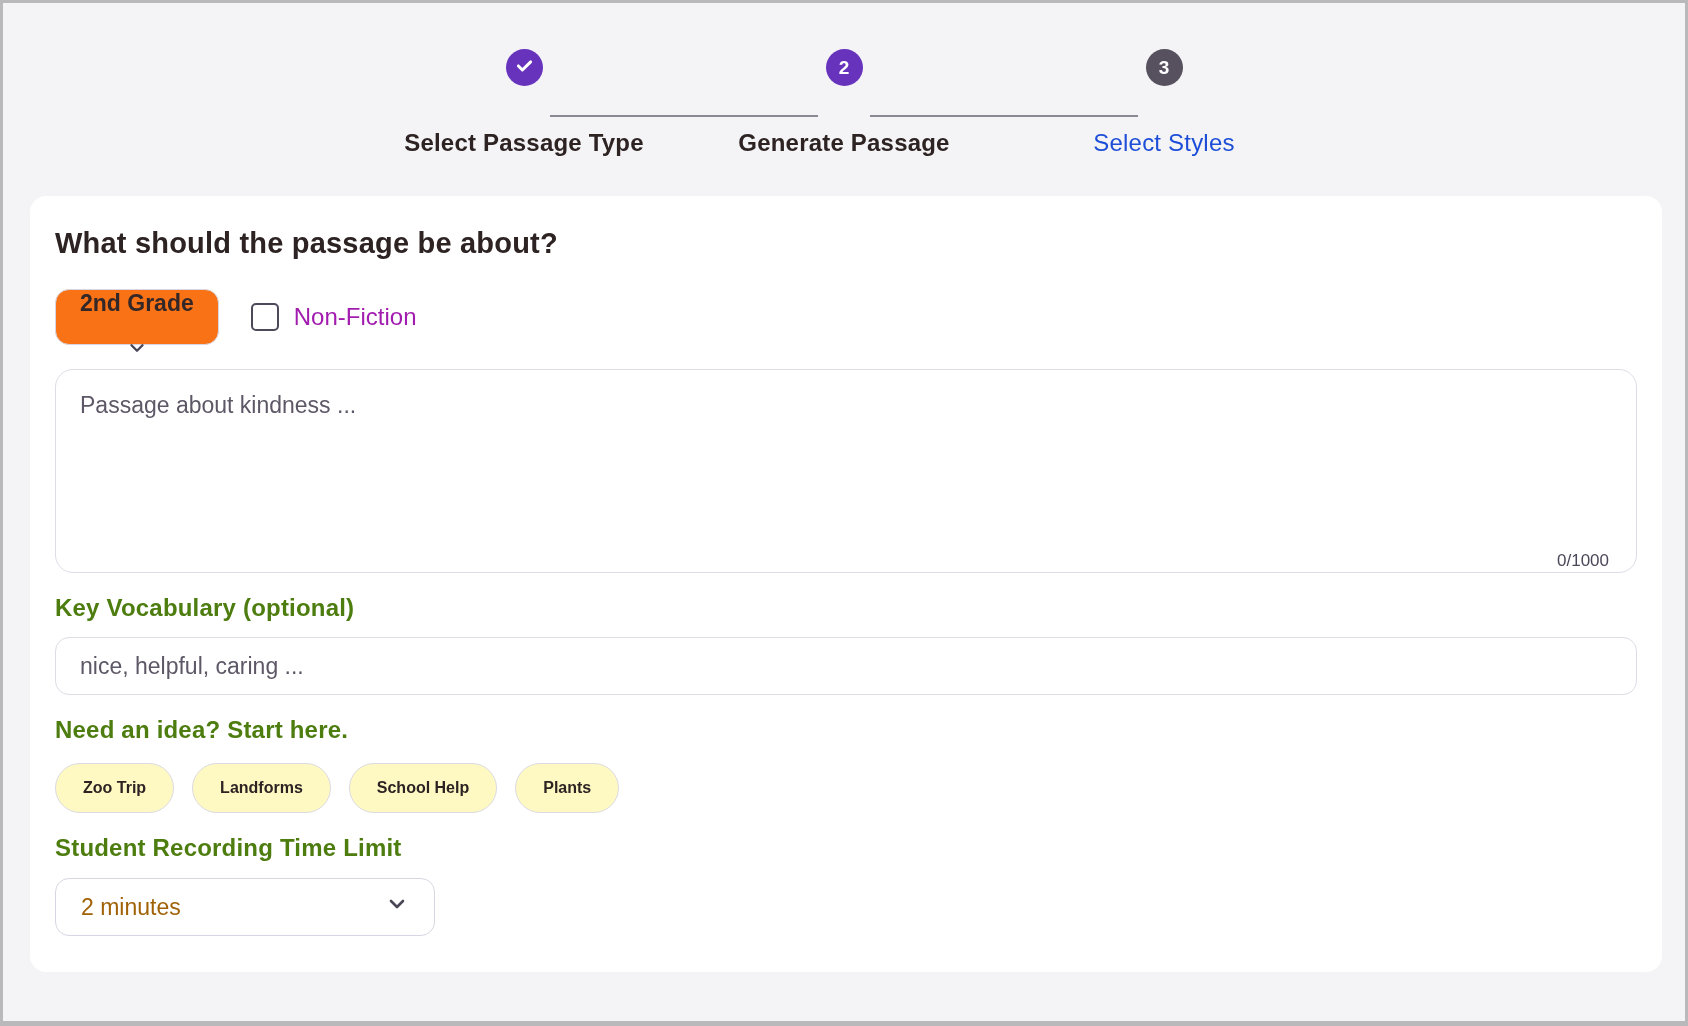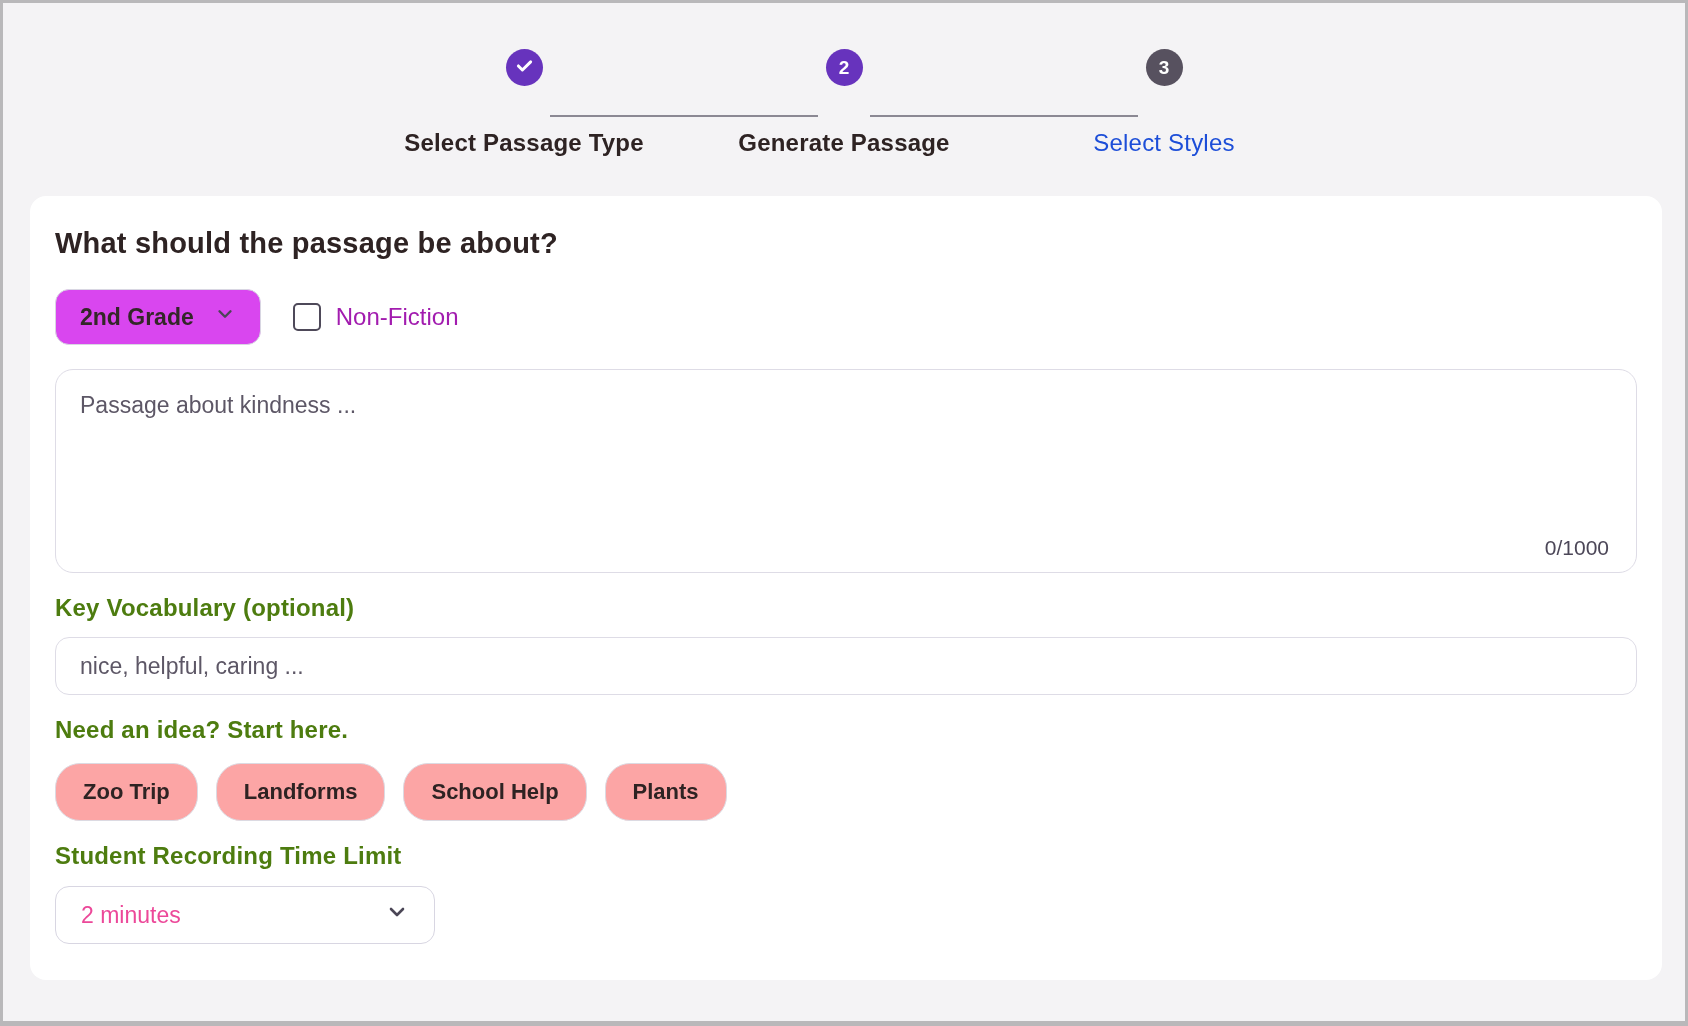--- a/index.html
+++ b/index.html
@@ -45,70 +45,70 @@
   }
   .card h1 {
     font-size:29px; font-weight:700; color:#2e2323; letter-spacing:.2px;
   }
 
   .row-controls { display:flex; align-items:center; gap:32px; margin-top:29px; }
 
   .grade-select {
     display:inline-flex; align-items:center; gap:20px;
     height:56px; padding:0 24px;
-    background:#d946ef; border:1.5px solid #d8d6e2; border-radius:14px;
-    font-size:23px; font-weight:600; color:#332728; cursor:pointer;
+    background:#f97316; border:1.5px solid #d8d6e2; border-radius:14px;
+    font-size:23px; font-weight:600; color:#332728; cursor:pointer;flex-direction:column;
   }
 
   .checkbox-field { display:flex; align-items:center; gap:15px; cursor:pointer; }
   .checkbox-box {
     width:28px; height:28px; background:#fff;
     border:2.5px solid #4e4959; border-radius:5px;
   }
   .checkbox-label { font-size:24px; font-weight:500; color:#a21caf; }
 
   .textarea-wrap { position:relative; margin-top:24px; }
   .passage-textarea {
     width:100%; height:204px; display:block;
     border:1.5px solid #dedce6; border-radius:18px;
     padding:22px 24px; resize:none;
     font-family:"Liberation Sans", sans-serif;
     font-size:23px; color:#332728;
   }
   .passage-textarea::placeholder { color:#5d5766; opacity:1; }
   .char-counter {
-    position:absolute; right:28px; bottom:13px;
-    font-size:21px; font-weight:500; color:#4c4758;
+    position:absolute; right:28px; bottom:2px;
+    font-size:17px; font-weight:500; color:#4c4758;
   }
 
   .section-label { margin-top:21px; font-size:24px; font-weight:700; color:#4d7c0f; letter-spacing:.2px; }
 
   .vocab-input {
     margin-top:15px; width:100%; height:58px;
     border:1.5px solid #dedce6; border-radius:14px;
     padding:0 24px;
     font-family:"Liberation Sans", sans-serif;
     font-size:23px; color:#0f766e;
   }
   .vocab-input::placeholder { color:#5d5766; opacity:1; }
 
   .pills { display:flex; gap:18px; margin-top:19px; }
   .pill {
-    height:58px; padding:0 27px;
+    height:50px; padding:0 27px;
     display:inline-flex; align-items:center; justify-content:center;
-    background:#fca5a5; border:1.5px solid #dcdae2; border-radius:25px;
-    font-size:22px; font-weight:700; color:#2e2323; cursor:pointer;
+    background:#fef9c3; border:1.5px solid #dcdae2; border-radius:25px;
+    font-size:16px; font-weight:700; color:#2e2323; cursor:pointer;
     font-family:"Liberation Sans", sans-serif;
   }
 
   .time-select {
     margin-top:16px; width:380px; height:58px; padding:0 25px;
     display:flex; align-items:center; justify-content:space-between;
     background:#fff; border:1.5px solid #d8d6e2; border-radius:14px;
-    font-size:23px; font-weight:500; color:#ec4899; cursor:pointer;
+    font-size:23px; font-weight:500; color:#a16207; cursor:pointer;
   }
 
   .chev { flex:0 0 auto; }
 </style>
 </head>
 <body>
 
 <div class="viewport">
 
   <div class="stepper">

